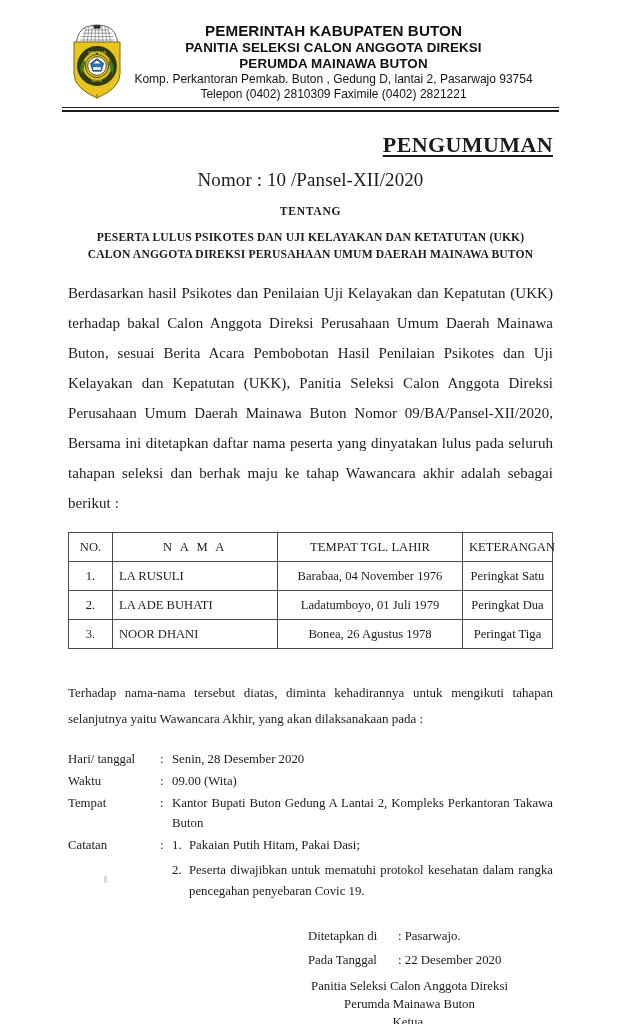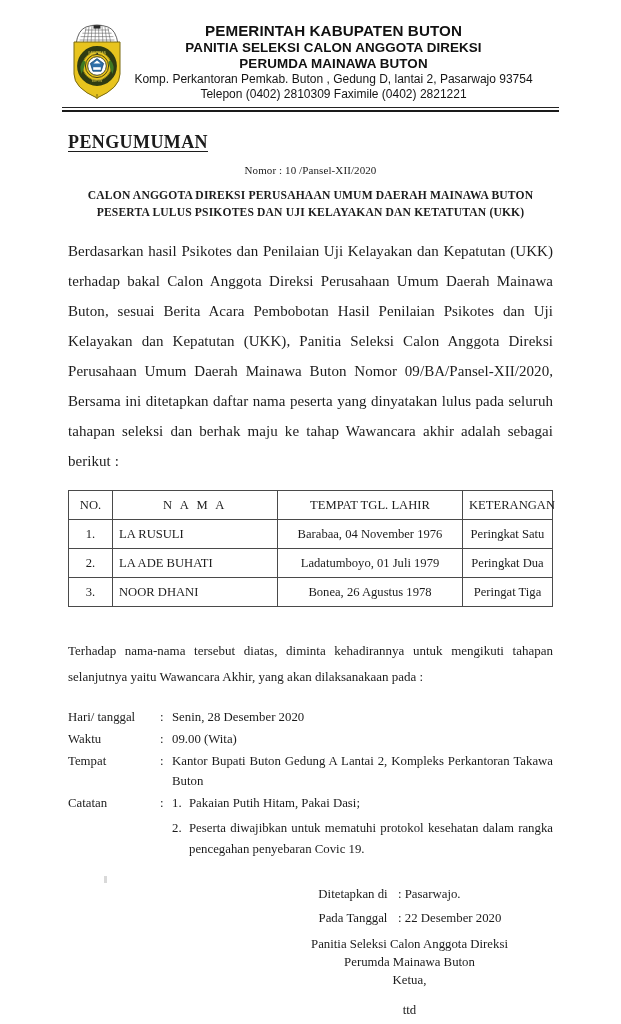--- a/index.html
+++ b/index.html
@@ -76,31 +76,31 @@
     height: 2.6px;
     background: #1a1a1a;
   }
 
   
   .content {
     padding: 0 68px 0 68px;
     box-sizing: border-box;
   }
   .title-main {
-    text-align: left;
+    text-align: right;
     font-weight: bold;
-    font-size: 18px;
+    font-size: 22px;
     letter-spacing: .4px;
     margin-top: 20px;
     text-decoration: underline;
     text-underline-offset: 2.5px;
   }
   .title-nomor {
     text-align: center;
-    font-size: 11px;
+    font-size: 19px;
     margin-top: 11px;
     letter-spacing: .1px;
   }
   .title-tentang {
     text-align: center;
     font-weight: bold;
     font-size: 11.6px;
     letter-spacing: .7px;
     margin-top: 14px;
   }
@@ -203,21 +203,21 @@
   
   .sign {
     margin-top: 24px;
     padding-left: 240px;
     font-size: 12.8px;
   }
   .sign-line {
     display: flex;
     line-height: 1.85;
   }
-  .sign-l-label { width: 90px; flex: 0 0 90px; text-align: center; }
+  .sign-l-label { width: 90px; flex: 0 0 90px; }
   .sign-l-val { flex: 1 1 auto; }
   .sign-block {
     text-align: center;
     margin-top: 4px;
     line-height: 1.42;
     padding-right: 42px;
   }
   .sign-ttd {
     text-align: center;
     margin-top: 14px;
@@ -320,23 +320,24 @@
   <div class="rule-wrap">
     <div class="rule-thin"></div>
     <div class="rule-gap"></div>
     <div class="rule-thick"></div>
   </div>
 
   <div class="content">
 
     <div class="title-main">PENGUMUMAN</div>
     <div class="title-nomor">Nomor : 10 /Pansel-XII/2020</div>
+    <div class="title-tentang">TENTANG</div>
     <div class="title-subject">
+      <div>PESERTA LULUS PSIKOTES DAN UJI KELAYAKAN DAN KETATUTAN (UKK)</div>
       <div>CALON ANGGOTA DIREKSI PERUSAHAAN UMUM DAERAH MAINAWA BUTON</div>
-      <div>PESERTA LULUS PSIKOTES DAN UJI KELAYAKAN DAN KETATUTAN (UKK)</div>
     </div>
 
     <div class="para">Berdasarkan hasil Psikotes dan Penilaian Uji Kelayakan dan Kepatutan (UKK) terhadap bakal Calon Anggota Direksi  Perusahaan Umum Daerah Mainawa Buton, sesuai Berita Acara Pembobotan Hasil Penilaian Psikotes dan Uji Kelayakan dan Kepatutan (UKK), Panitia Seleksi Calon Anggota Direksi Perusahaan Umum Daerah Mainawa Buton  Nomor 09/BA/Pansel-XII/2020, Bersama ini ditetapkan daftar nama peserta yang dinyatakan lulus pada seluruh tahapan seleksi dan berhak maju ke tahap Wawancara akhir adalah sebagai berikut :</div>
 
     <table class="data">
       <colgroup>
         <col class="col-no">
         <col class="col-nama">
         <col class="col-ttl">
         <col class="col-ket">

